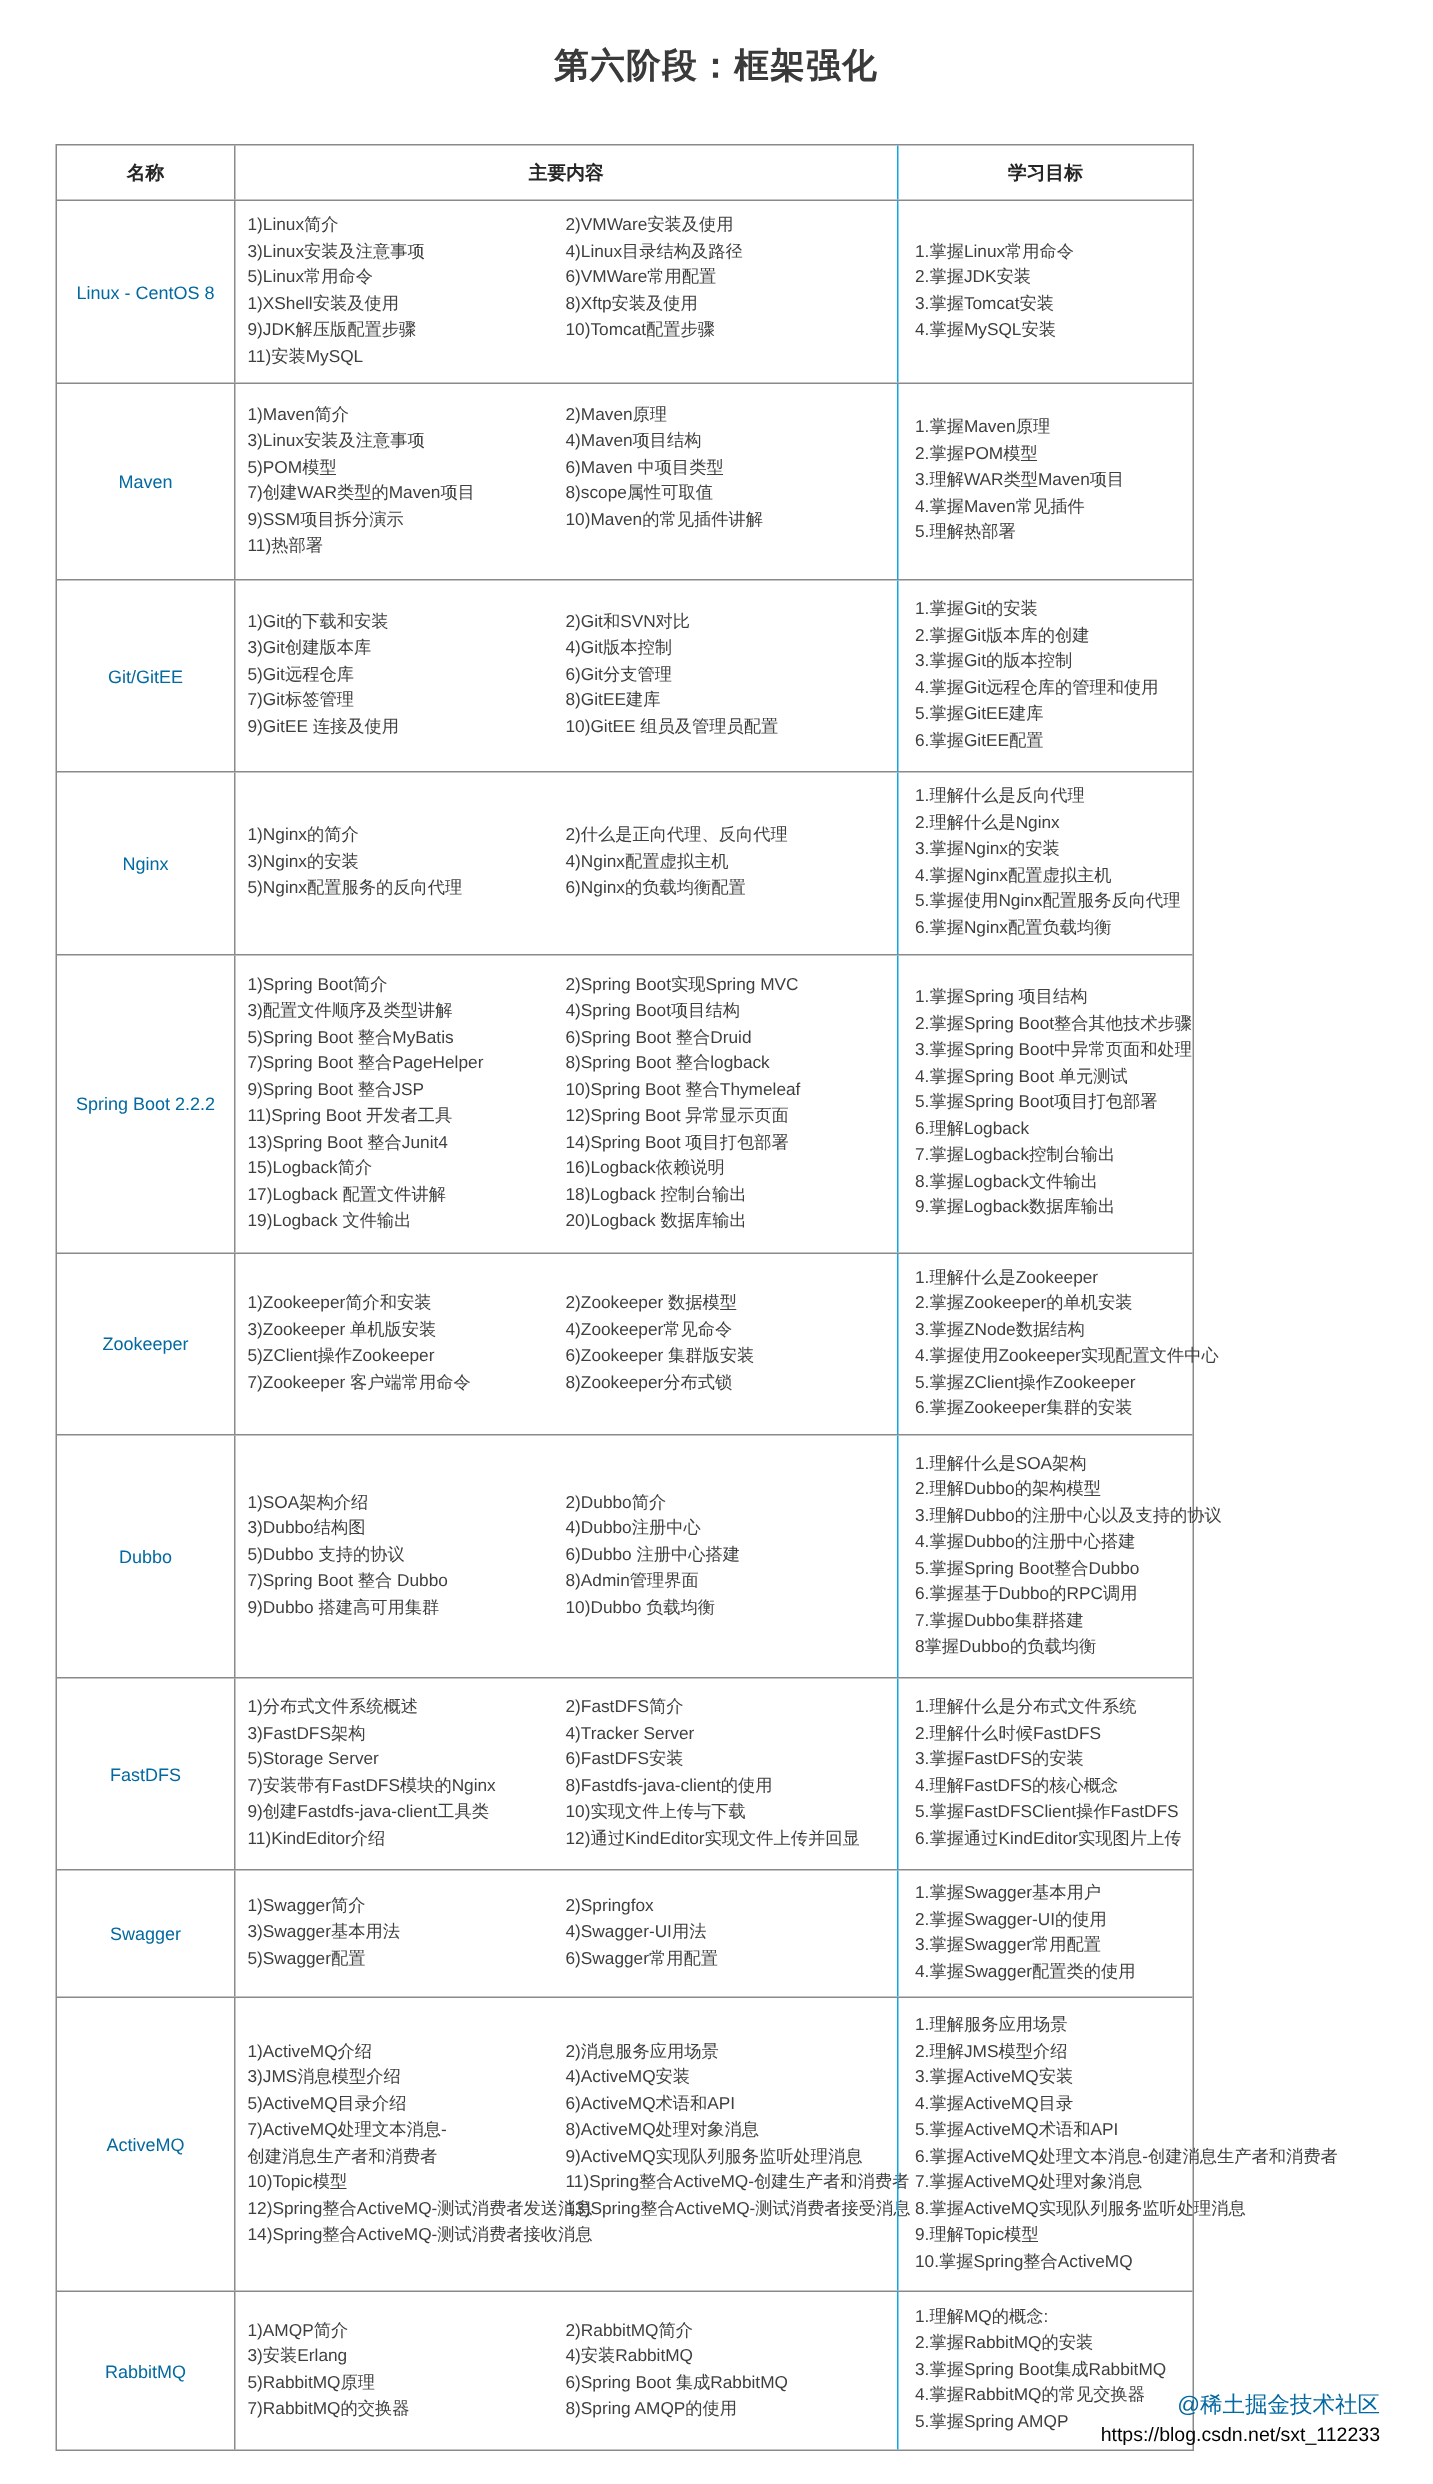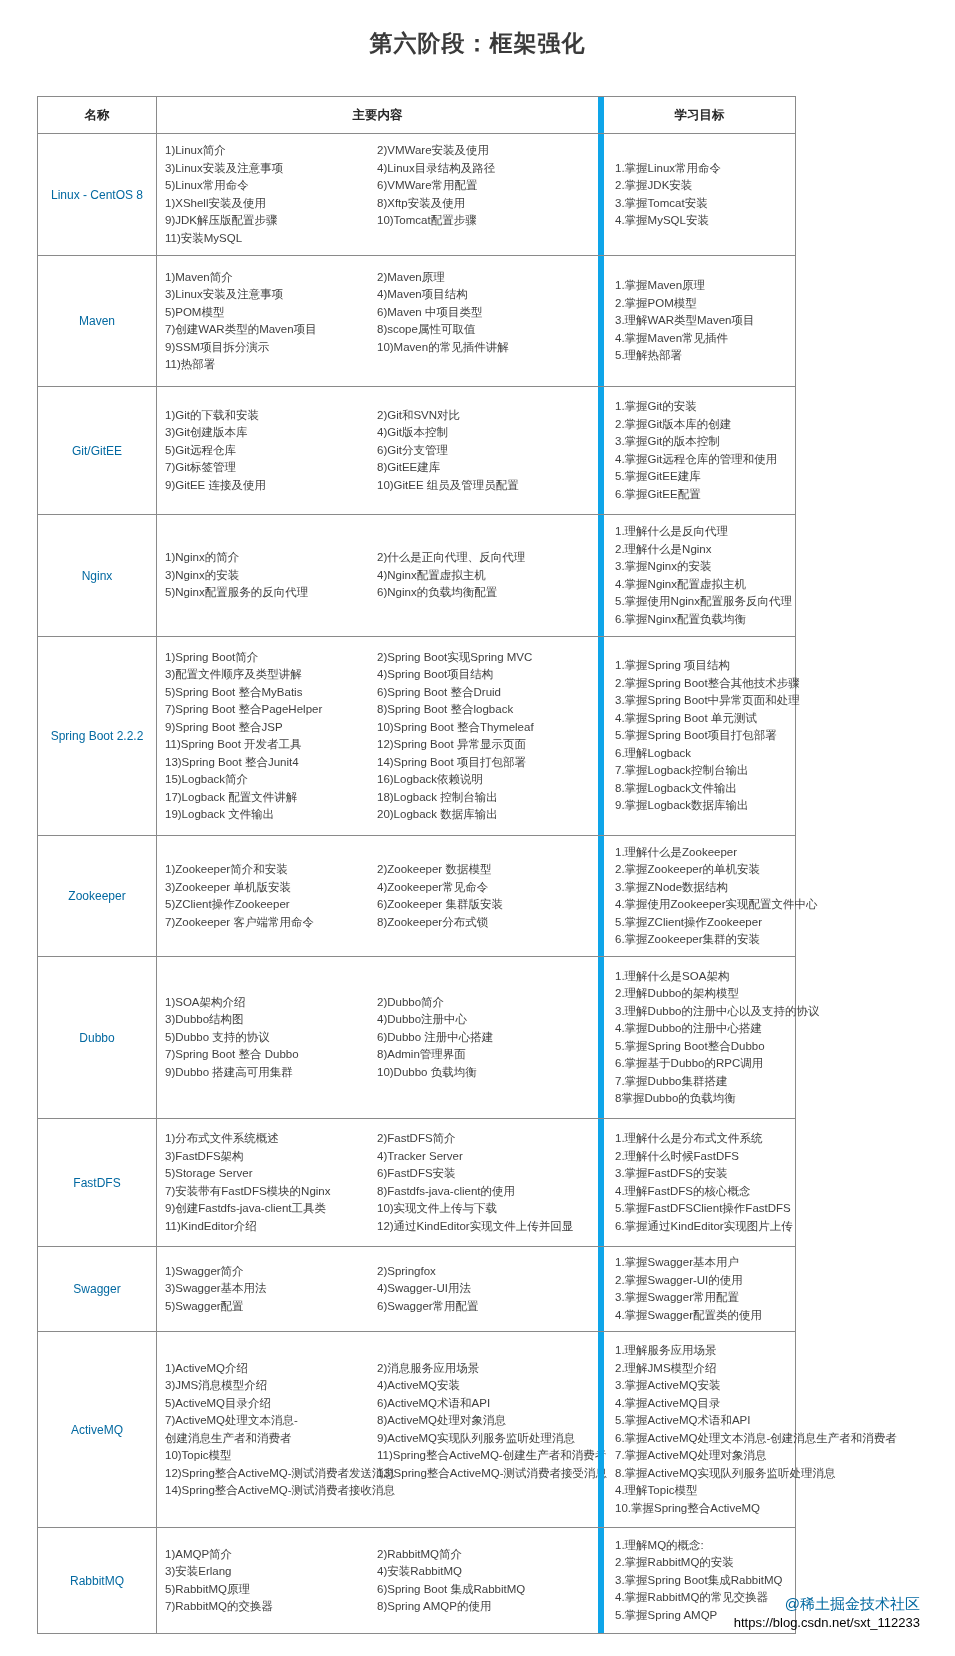--- a/index.html
+++ b/index.html
@@ -26,21 +26,21 @@
   .t-head .cell{
     display:flex;align-items:center;justify-content:center;
     font-weight:700;font-size:12.5px;color:#262626;
     box-sizing:border-box;
   }
   .t-row{
     display:flex;border-top:1px solid #8a8a8a;box-sizing:border-box;
   }
   .col-name{width:118px;flex:0 0 118px;box-sizing:border-box;}
   .col-content{width:442px;flex:0 0 442px;border-left:1px solid #8a8a8a;box-sizing:border-box;}
-  .col-goals{flex:1;border-left:6px solid #0ea5e9;box-sizing:border-box;}
+  .col-goals{flex:1;border-left:1px solid #0ea5e9;box-sizing:border-box;}
   .t-row .col-name{
     display:flex;align-items:center;justify-content:center;
     text-align:center;font-size:12px;color:#0369a1;padding:2px;
   }
   .t-row .col-content{
     display:flex;align-items:center;padding:8px 4px 8px 8px;
   }
   .content-cols{display:flex;width:100%;}
   .content-left{width:212px;flex:0 0 212px;}
   .content-right{flex:1;}
@@ -386,21 +386,21 @@
     </div>
     <div class="col-goals">
           <div class="line">1.理解服务应用场景</div>
           <div class="line">2.理解JMS模型介绍</div>
           <div class="line">3.掌握ActiveMQ安装</div>
           <div class="line">4.掌握ActiveMQ目录</div>
           <div class="line">5.掌握ActiveMQ术语和API</div>
           <div class="line">6.掌握ActiveMQ处理文本消息-创建消息生产者和消费者</div>
           <div class="line">7.掌握ActiveMQ处理对象消息</div>
           <div class="line">8.掌握ActiveMQ实现队列服务监听处理消息</div>
-          <div class="line">4.理解Topic模型</div>
+          <div class="line">9.理解Topic模型</div>
           <div class="line">10.掌握Spring整合ActiveMQ</div>
         </div>
   </div>
 
   <div class="t-row">
     <div class="col-name">RabbitMQ</div>
     <div class="col-content">
       <div class="content-cols">
         <div class="content-left">
               <div class="line">1)AMQP简介</div>

